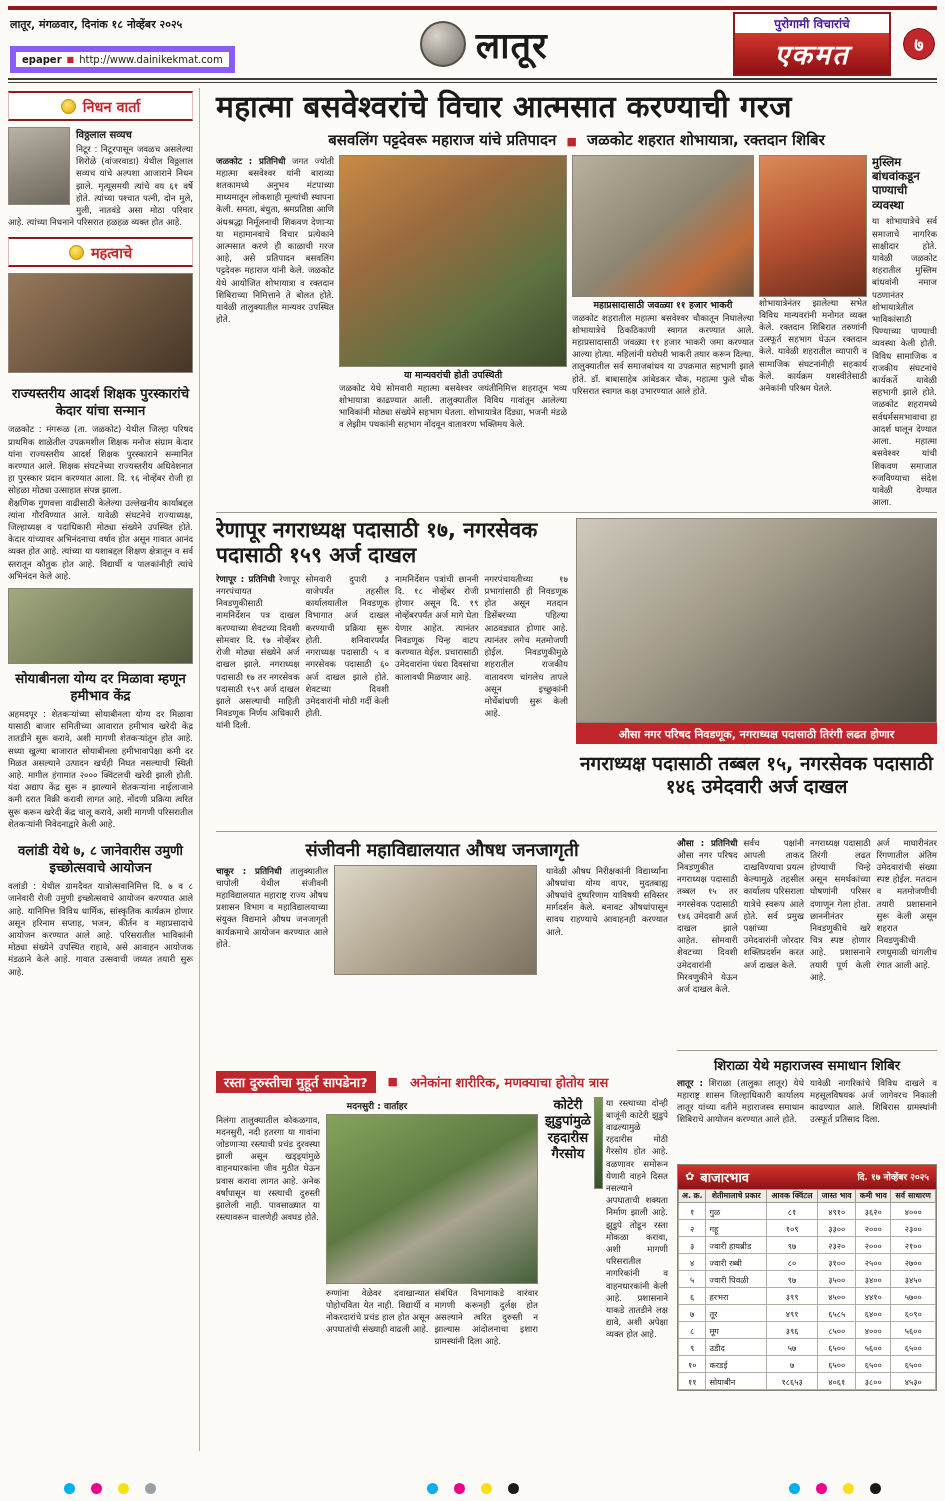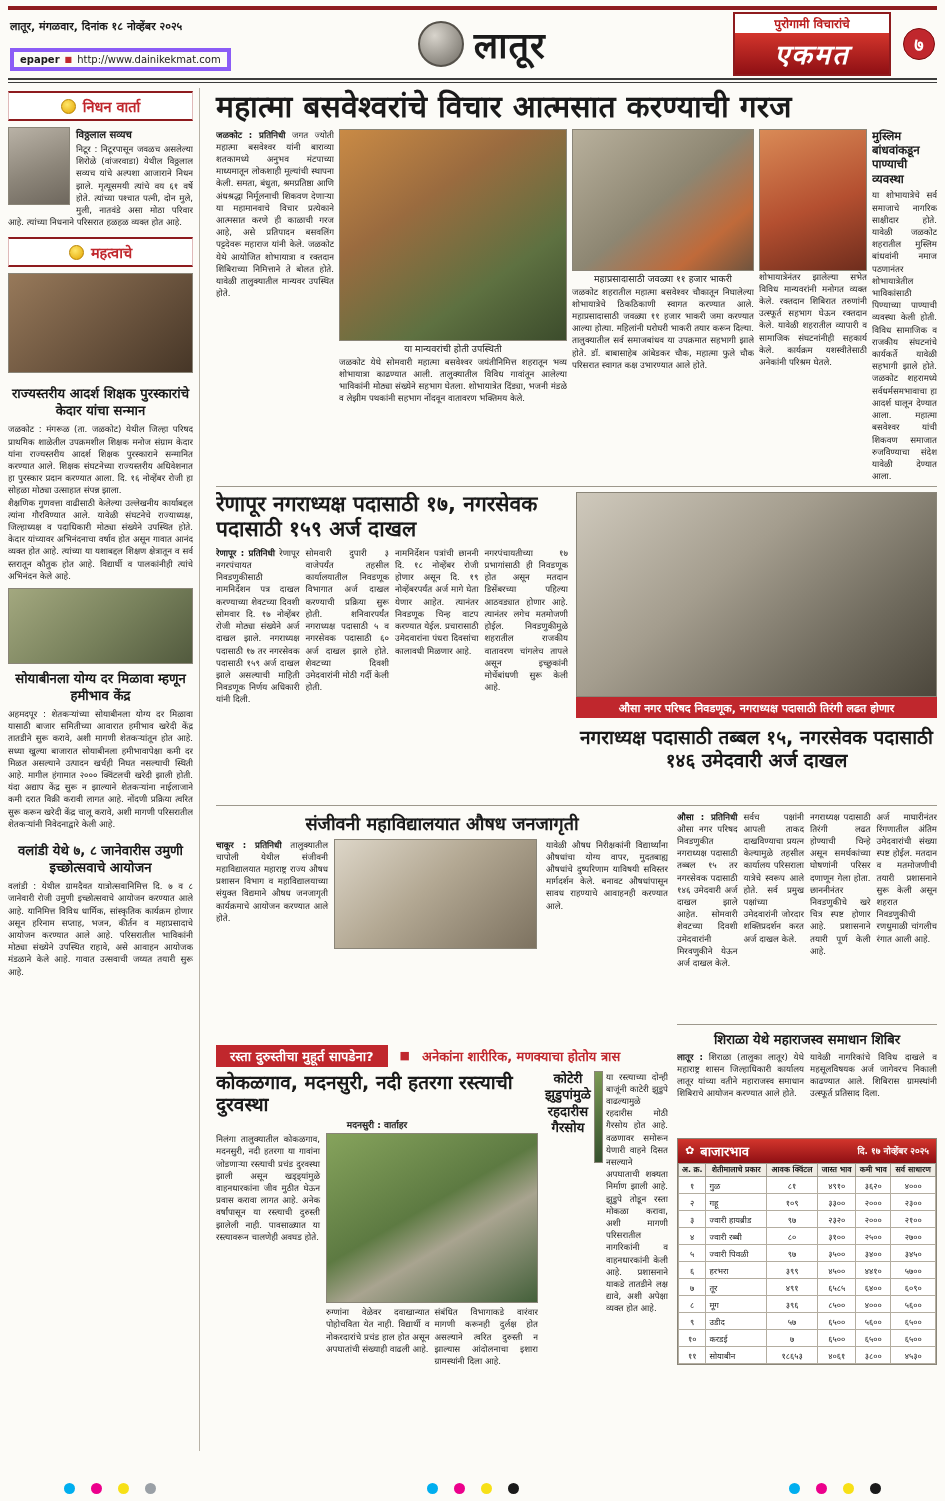--- a/index.html
+++ b/index.html
@@ -3,39 +3,39 @@
 <meta charset="utf-8">
 <style>
   *{margin:0;padding:0;box-sizing:border-box}
   html,body{background:#e9e6df}
   body{width:945px;font-family:"DejaVu Sans","Liberation Sans",sans-serif;color:#1a1a1a}
   .page{position:relative;width:945px;height:1501px;margin:0 auto;background:#fcfbf7;overflow:hidden;padding:0 8px}
   .top-rule{height:4px;background:#8e1b1e;margin-top:6px}
   header{display:flex;align-items:center;justify-content:space-between;height:68px;padding:4px 2px}
   .mh-left{display:flex;flex-direction:column;gap:15px}
   .mh-date{font-size:11px;font-weight:bold}
-  .mh-epaper{border:4px solid #8b5cf6;padding:2px 6px;font-size:10px;display:inline-flex;gap:5px;align-items:center;width:max-content}
+  .mh-epaper{border:6px solid #8b5cf6;padding:2px 6px;font-size:10px;display:inline-flex;gap:5px;align-items:center;width:max-content}
   .ep-chip{font-weight:bold}
   .ep-sep{color:#c0272d;font-size:8px}
   .mh-center{display:flex;align-items:center;gap:10px}
   .emblem{width:46px;height:46px;border-radius:50%;background:radial-gradient(circle at 35% 30%,#d8d4cc,#6e6a62);border:2px solid #55514a;flex:none}
   .mh-city{font-size:36px;font-weight:bold;letter-spacing:1px}
   .mh-right{display:flex;align-items:center;gap:12px}
   .brand-box{border:2px solid #8e1b1e;text-align:center;min-width:158px;background:#fff}
-  .tagline{color:#b91c1c;font-weight:bold;font-size:12px;padding:1px 8px}
+  .tagline{color:#4c1d95;font-weight:bold;font-size:12px;padding:1px 8px}
   .brand{background:linear-gradient(180deg,#d3352c,#8f1014);color:#fff;font-size:27px;font-weight:bold;font-style:italic;padding:2px 12px;letter-spacing:2px}
   .page-circle{width:32px;height:32px;border-radius:50%;background:#c0272d;color:#fff;font-size:18px;font-weight:bold;display:flex;align-items:center;justify-content:center;border:1px solid #7d0d10}
   .double-rule{border-top:2px solid #3c3c3c;border-bottom:1px solid #3c3c3c;height:5px}
   .content{display:flex;gap:16px;height:1368px;overflow:hidden;padding-top:5px}
   .sidebar{width:192px;flex:none;border-right:1px solid #b8b2a6;padding-right:6px}
   .main{flex:1;min-width:0}
   .body-txt{font-size:8.6px;line-height:1.42;text-align:justify}
   .dateline{font-weight:bold}
   .photo{width:100%;border:1px solid #8a8578}
-  .caption{font-size:9.3px;font-weight:normal;text-align:center;padding:2px 0;line-height:1.2}
+  .caption{font-size:9.3px;font-weight:bold;text-align:center;padding:2px 0;line-height:1.2}
   .hr{border-top:1px solid #9d988c;margin:5px 0}
   
   .sb-header{display:flex;align-items:center;gap:7px;justify-content:center;border:1px solid #e0b9b9;border-top:2px solid #8e1b1e;border-bottom:2px solid #8e1b1e;color:#c0272d;font-weight:bold;font-size:14.5px;padding:3px 0;margin:3px 0 6px;background:#fff}
   .sb-ico{width:15px;height:15px;border-radius:50%;background:radial-gradient(circle at 40% 35%,#ffe76a,#e3a400);border:1px solid #b98300;flex:none}
   .sb-headline{font-size:13.2px;font-weight:bold;text-align:center;margin:7px 0 4px;line-height:1.25}
   .ph-portrait{float:left;width:62px;height:78px;margin:0 6px 2px 0;background:linear-gradient(160deg,#b9b2a6 0%,#8d867a 55%,#6e675d 100%)}
   .sb-name{font-size:10px;font-weight:bold;margin-bottom:2px}
   .ph-group{height:100px;background:linear-gradient(140deg,#97795a 0%,#6b543e 55%,#463627 100%)}
   .ph-meeting{height:76px;background:linear-gradient(140deg,#a3a87f 0%,#77805b 55%,#525a3e 100%)}
   .sb-block{margin-bottom:6px;overflow:hidden}
@@ -69,21 +69,21 @@
   .sanj{height:230px;overflow:hidden}
   .sanj h2{font-size:18px;font-weight:bold;text-align:center;margin-bottom:4px}
   .sanj-row{display:flex;gap:6px;height:196px;overflow:hidden}
   .sanj-colL{width:112px;flex:none}
   .sanj-mid{width:206px;flex:none;display:flex;flex-direction:row;gap:3px}
   .ph-seminar{height:110px;background:linear-gradient(140deg,#ddd6c8 0%,#b3a893 45%,#7d7260 100%)}
   .sanj-below{display:flex;gap:5px;flex:1;overflow:hidden}
   .sanj-below p{flex:1;min-width:0}
   .sanj-colR{flex:1;min-width:0}
   .road-strip{display:flex;align-items:center;gap:7px;height:24px;margin:3px 0;overflow:hidden}
-  .strip-chip{background:#c0272d;color:#fff;font-size:13px;font-weight:bold;padding:2px 14px;white-space:nowrap}
+  .strip-chip{background:#c0272d;color:#fff;font-size:13px;font-weight:bold;padding:2px 8px;white-space:nowrap}
   .strip-right{color:#c0272d;font-size:13px;font-weight:bold;white-space:nowrap}
   .kok{display:flex;gap:7px;height:356px;overflow:hidden}
   .kok-left{width:322px;flex:none;display:flex;flex-direction:column}
   .kok-left h2{font-size:19px;font-weight:bold;line-height:1.2}
   .kok-date{font-size:9px;font-weight:bold;text-align:center;margin:2px 0}
   .kok-row{display:flex;gap:6px;flex:1;overflow:hidden}
   .kok-colL{width:104px;flex:none}
   .kok-mid{flex:1;min-width:0;display:flex;flex-direction:column;gap:3px}
   .ph-road1{height:170px;background:linear-gradient(150deg,#86a35c 0%,#5d7a42 45%,#a9a490 62%,#44603a 100%)}
   .kok-below{display:flex;gap:5px;flex:1;overflow:hidden}
@@ -183,20 +183,25 @@
         <h3 class="sb-headline">वलांडी येथे ७, ८ जानेवारीस उमुणी इच्छोत्सवाचे आयोजन</h3>
         <p class="body-txt">वलांडी : येथील ग्रामदैवत यात्रोत्सवानिमित्त दि. ७ व ८ जानेवारी रोजी उमुणी इच्छोत्सवाचे आयोजन करण्यात आले आहे. यानिमित्त विविध धार्मिक, सांस्कृतिक कार्यक्रम होणार असून हरिनाम सप्ताह, भजन, कीर्तन व महाप्रसादाचे आयोजन करण्यात आले आहे. परिसरातील भाविकांनी मोठ्या संख्येने उपस्थित राहावे, असे आवाहन आयोजक मंडळाने केले आहे. गावात उत्सवाची जय्यत तयारी सुरू आहे.</p>
       </section>
 
     </aside>
 
     <main class="main">
 
       <section class="story-main">
         <h1>महात्मा बसवेश्वरांचे विचार आत्मसात करण्याची गरज</h1>
+        <div class="subhead">
+          <span>बसवलिंग पट्टदेवरू महाराज यांचे प्रतिपादन</span>
+          <span class="sep-red">■</span>
+          <span>जळकोट शहरात शोभायात्रा, रक्तदान शिबिर</span>
+        </div>
         <div class="ms-row">
           <div class="ms-col w118">
             <p class="body-txt"><span class="dateline">जळकोट : प्रतिनिधी</span> <span>जगत ज्योती महात्मा बसवेश्वर यांनी बाराव्या शतकामध्ये अनुभव मंटपाच्या माध्यमातून लोकशाही मूल्यांची स्थापना केली. समता, बंधुता, श्रमप्रतिष्ठा आणि अंधश्रद्धा निर्मूलनाची शिकवण देणाऱ्या या महामानवाचे विचार प्रत्येकाने आत्मसात करणे ही काळाची गरज आहे, असे प्रतिपादन बसवलिंग पट्टदेवरू महाराज यांनी केले. जळकोट येथे आयोजित शोभायात्रा व रक्तदान शिबिराच्या निमित्ताने ते बोलत होते. यावेळी तालुक्यातील मान्यवर उपस्थित होते.</span></p>
           </div>
           <div class="ms-col w228">
             <div class="photo ph-stage"></div>
             <div class="caption">या मान्यवरांची होती उपस्थिती</div>
             <p class="body-txt">जळकोट येथे सोमवारी महात्मा बसवेश्वर जयंतीनिमित्त शहरातून भव्य शोभायात्रा काढण्यात आली. तालुक्यातील विविध गावांतून आलेल्या भाविकांनी मोठ्या संख्येने सहभाग घेतला. शोभायात्रेत दिंड्या, भजनी मंडळे व लेझीम पथकांनी सहभाग नोंदवून वातावरण भक्तिमय केले.</p>
           </div>
           <div class="ms-col w182">
@@ -255,21 +260,20 @@
           </div>
 
           <div class="road-strip">
             <span class="strip-chip">रस्ता दुरुस्तीचा मुहूर्त सापडेना?</span>
             <span class="sep-red">■</span>
             <span class="strip-right">अनेकांना शारीरिक, मणक्याचा होतोय त्रास</span>
           </div>
 
           <div class="kok">
             <div class="kok-left">
-              <h2>कोकळगाव, मदनसुरी, नदी हतरगा रस्त्याची दुरवस्था</h2>
               <div class="kok-date">मदनसुरी : वार्ताहर</div>
               <div class="kok-row">
                 <p class="body-txt kok-colL">निलंगा तालुक्यातील कोकळगाव, मदनसुरी, नदी हतरगा या गावांना जोडणाऱ्या रस्त्याची प्रचंड दुरवस्था झाली असून खड्ड्यांमुळे वाहनधारकांना जीव मुठीत घेऊन प्रवास करावा लागत आहे. अनेक वर्षांपासून या रस्त्याची दुरुस्ती झालेली नाही. पावसाळ्यात या रस्त्यावरून चालणेही अवघड होते.</p>
                 <div class="kok-mid">
                   <div class="photo ph-road1"></div>
                   <div class="kok-below">
                     <p class="body-txt">रुग्णांना वेळेवर दवाखान्यात पोहोचविता येत नाही. विद्यार्थी व नोकरदारांचे प्रचंड हाल होत असून अपघातांची संख्याही वाढली आहे.</p>
                     <p class="body-txt">संबंधित विभागाकडे वारंवार मागणी करूनही दुर्लक्ष होत असल्याने त्वरित दुरुस्ती न झाल्यास आंदोलनाचा इशारा ग्रामस्थांनी दिला आहे.</p>
                   </div>
                 </div>

